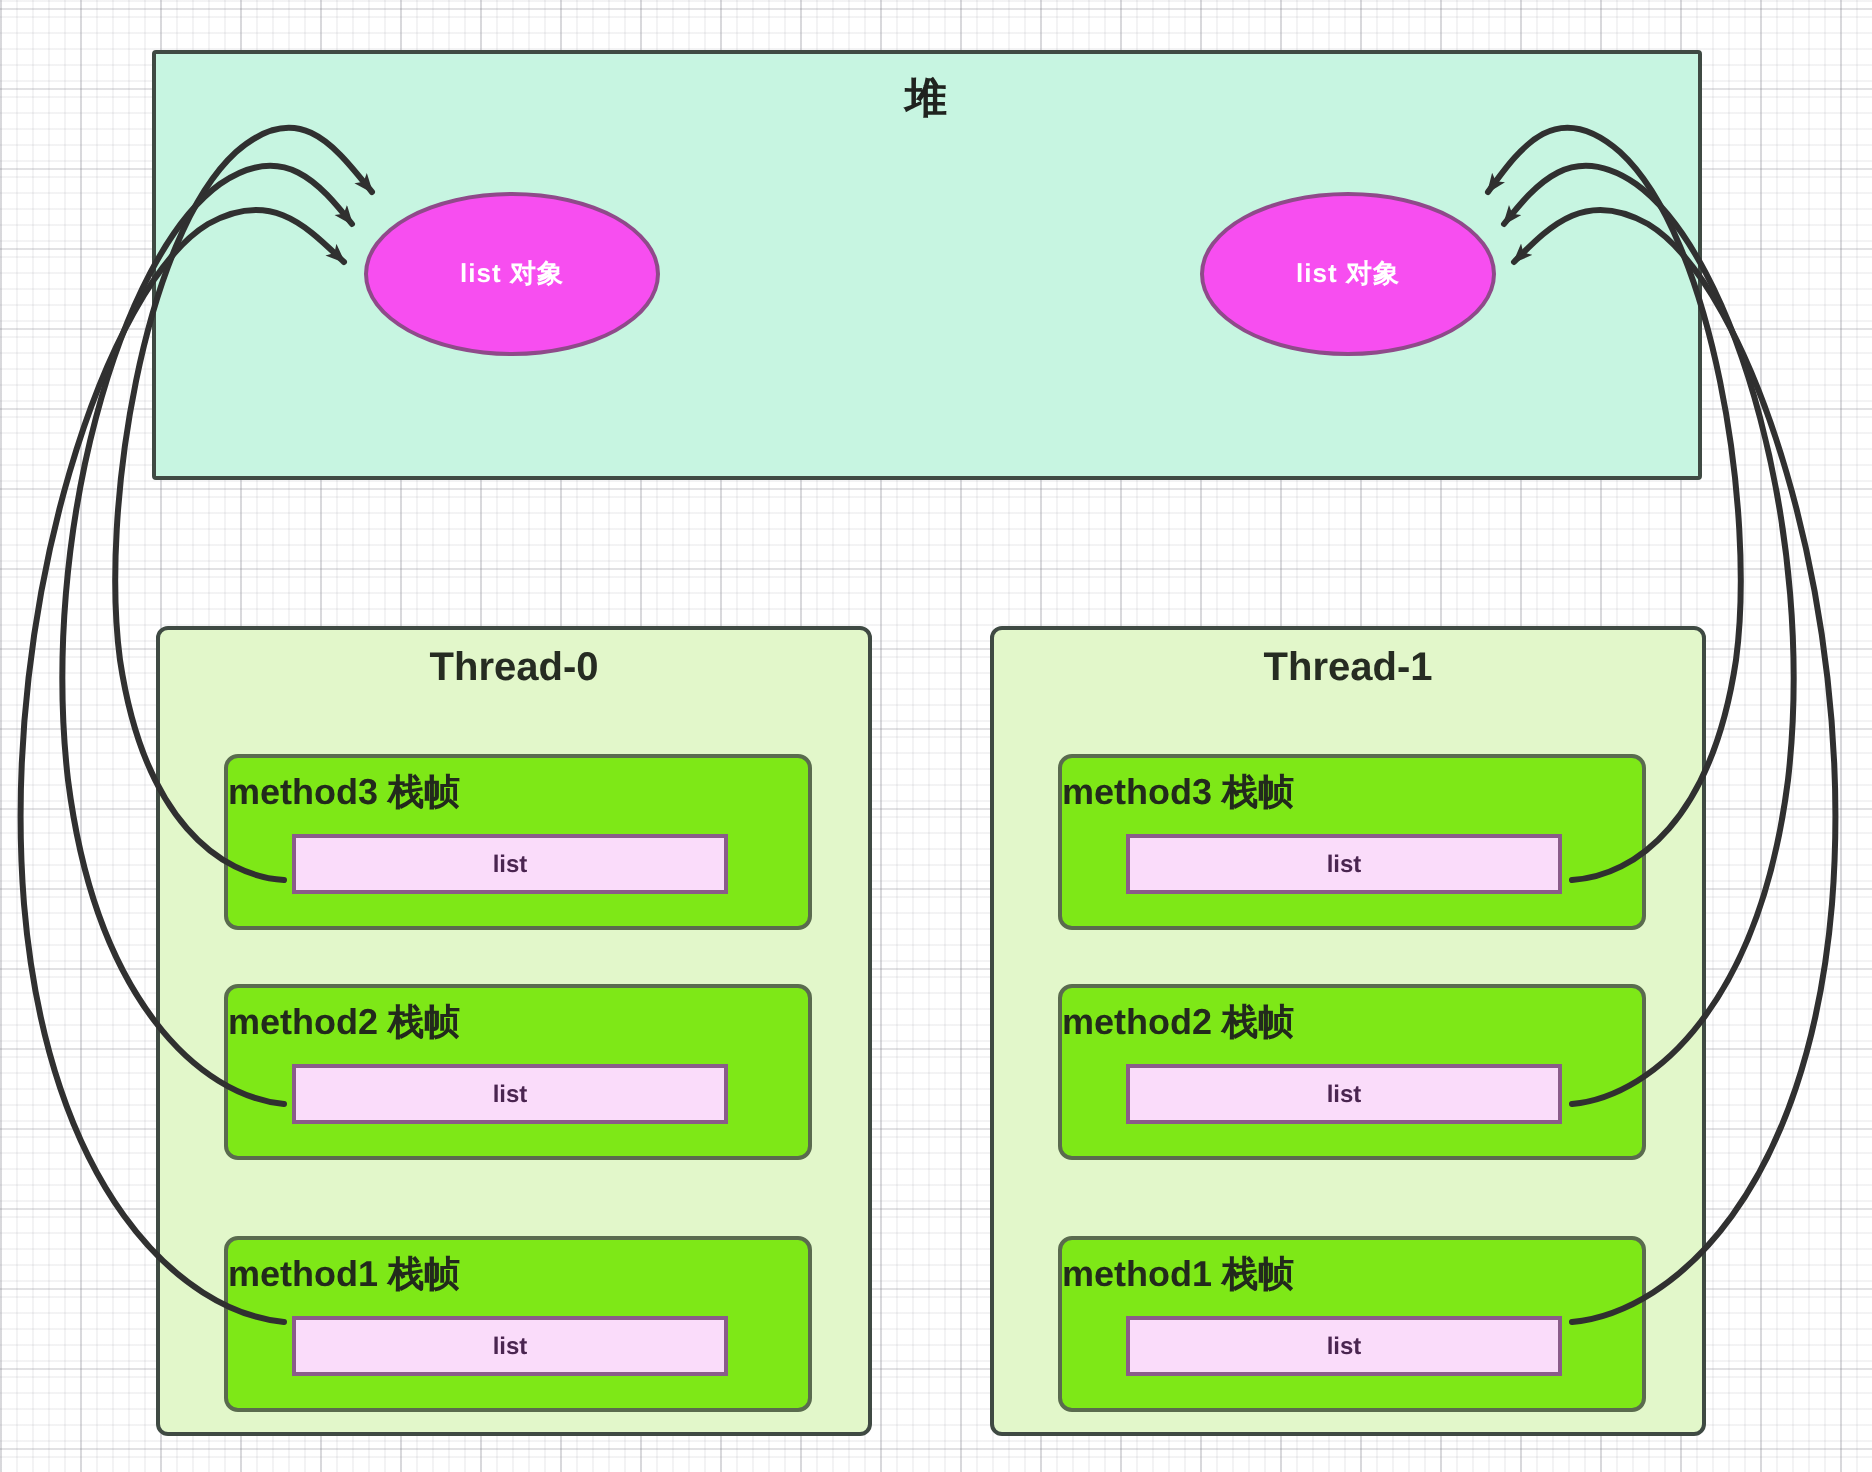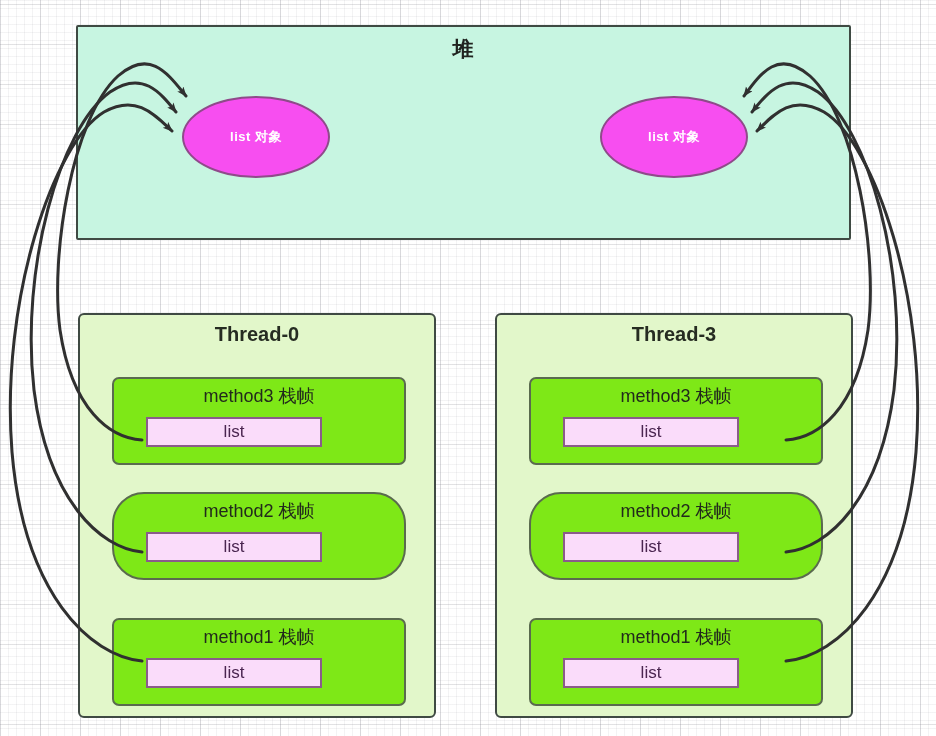--- a/index.html
+++ b/index.html
@@ -112,47 +112,47 @@
     left: 32px;
     width: 294px;
     height: 88px;
     background: #7ee817;
     border: 2px solid #5a6b4e;
     border-radius: 7px;
     box-sizing: border-box;
     z-index: 3;
   }
   .frame.f3 { top: 62px; }
-  .frame.f2 { top: 177px; border-radius: 32px; }
+  .frame.f2 { top: 177px; }
   .frame.f1 { top: 303px; }
 
   .frame-title {
     position: absolute;
     top: 5px;
     left: 0;
     width: 100%;
-    text-align: center;
+    text-align: left;
     font-size: 18px;
-    font-weight: 400;
+    font-weight: 700;
     color: #222a1c;
   }
   .slot {
     position: absolute;
     left: 32px;
     top: 38px;
-    width: 176px;
+    width: 218px;
     height: 30px;
     background: #fadcfa;
     border: 2px solid #8a5c8a;
     box-sizing: border-box;
     display: flex;
     align-items: center;
     justify-content: center;
-    font-size: 17px;
-    font-weight: 400;
+    font-size: 12px;
+    font-weight: 700;
     color: #4a2550;
   }
 </style>
 </head>
 <body>
 
 <div id="canvas">
 
   <div class="heap-box">
     <div class="heap-label">堆</div>
@@ -174,21 +174,21 @@
       <div class="slot">list</div>
     </div>
 
     <div class="frame f1">
       <div class="frame-title">method1 栈帧</div>
       <div class="slot">list</div>
     </div>
   </div>
 
   <div class="thread-box" id="thread-1">
-    <div class="thread-title">Thread-3</div>
+    <div class="thread-title">Thread-1</div>
 
     <div class="frame f3">
       <div class="frame-title">method3 栈帧</div>
       <div class="slot">list</div>
     </div>
 
     <div class="frame f2">
       <div class="frame-title">method2 栈帧</div>
       <div class="slot">list</div>
     </div>

